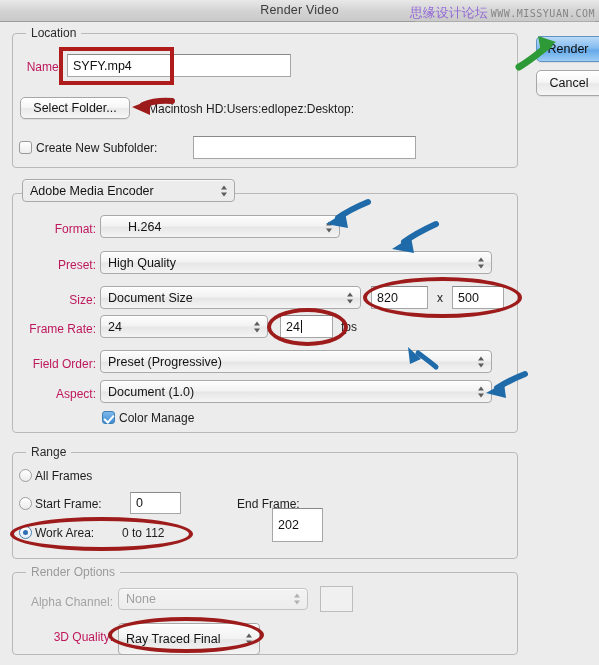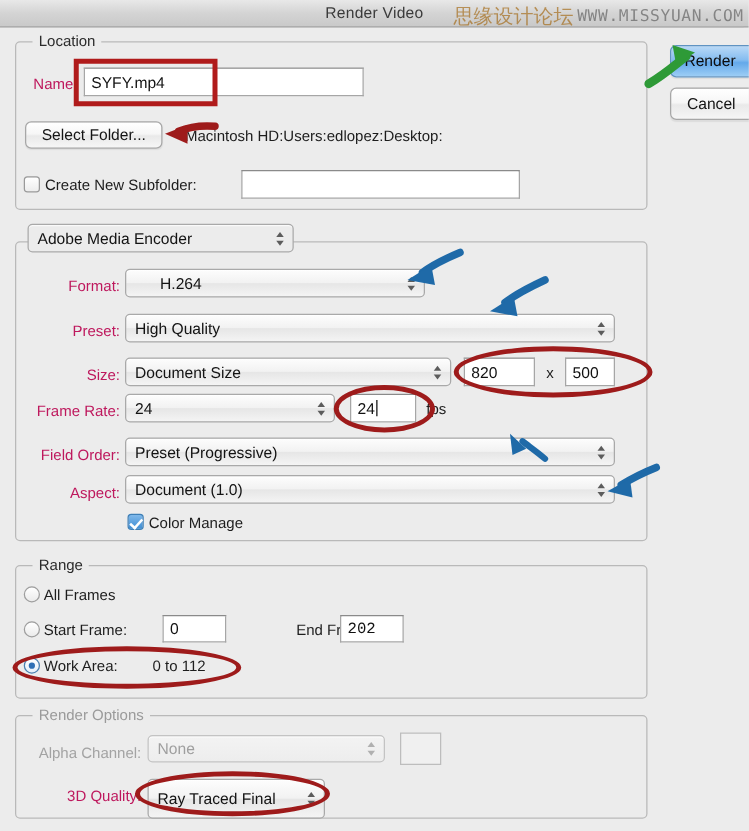--- a/index.html
+++ b/index.html
@@ -45,27 +45,27 @@
   
   .watermark {
     position: absolute;
     right: 4px; top: 7px;
     display: flex;
     align-items: flex-end;
     gap: 3px;
     opacity: .62;
   }
   .wm-cn {
-    font-size: 16px;
-    color: #a16207;
-    font-family: Liberation Sans, sans-serif;
+    font-size: 13px;
+    color: #6d28d9;
+    font-family: Liberation Mono, monospace;
     line-height: 13px;
   }
   .wm-en {
-    font-size: 13px;
+    font-size: 10px;
     color: #555;
     letter-spacing: .5px;
     font-family: "DejaVu Sans Mono", monospace;
     line-height: 12px;
   }
   .wm-rule {
     position: absolute;
     right: 4px; top: 21px;
     width: 180px; height: 1px;
     background: #b5b5b5;
@@ -335,21 +335,21 @@
   <div class="lbl" style="left:8px; top:293px; width:88px;">Size:</div>
   <div class="popup" style="left:100px; top:286px; width:261px; height:23px;">
     <span>Document Size</span>
     <span class="arrows">
         <i class="up"></i>
         <i class="dn"></i>
       </span>
   </div>
   <div class="textfield" style="left:371px; top:286px; width:57px; height:23px;">820</div>
   <div class="plain" style="left:437px; top:291px;">x</div>
-  <div class="textfield" style="left:452px; top:286px; width:40px; height:23px;">500</div>
+  <div class="textfield" style="left:452px; top:286px; width:52px; height:23px;">500</div>
 
   <div class="lbl" style="left:8px; top:322px; width:88px;">Frame Rate:</div>
   <div class="popup" style="left:100px; top:315px; width:168px; height:23px;">
     <span>24</span>
     <span class="arrows">
         <i class="up"></i>
         <i class="dn"></i>
       </span>
   </div>
   <div class="textfield caret" style="left:280px; top:315px; width:53px; height:23px;">24</div>
@@ -380,21 +380,21 @@
     <div class="group-title">Range</div>
   </div>
 
   <div class="radio" style="left:19px; top:469px;"></div>
   <div class="plain" style="left:35px; top:469px;">All Frames</div>
 
   <div class="radio" style="left:19px; top:497px;"></div>
   <div class="plain" style="left:35px; top:497px;">Start Frame:</div>
   <div class="textfield" style="left:130px; top:492px; width:51px; height:22px;">0</div>
   <div class="plain" style="left:190px; top:497px;margin-left:47px;">End Frame:</div>
-  <div class="textfield" style="left:272px; top:492px; width:51px; height:22px;font-family:Liberation Mono, monospace;">202</div>
+  <div class="textfield" style="left:272px; top:508px; width:51px; height:34px;">202</div>
 
   <div class="radio selected" style="left:19px; top:526px;"></div>
   <div class="plain" style="left:35px; top:526px;">Work Area:</div>
   <div class="plain" style="left:122px; top:526px;">0 to 112</div>
 
   <div class="group" style="left:12px; top:572px; width:506px; height:83px;">
     <div class="group-title disabled">Render Options</div>
   </div>
 
   <div class="lbl disabled" style="left:8px; top:595px; width:105px;text-align:right;">Alpha Channel:</div>

